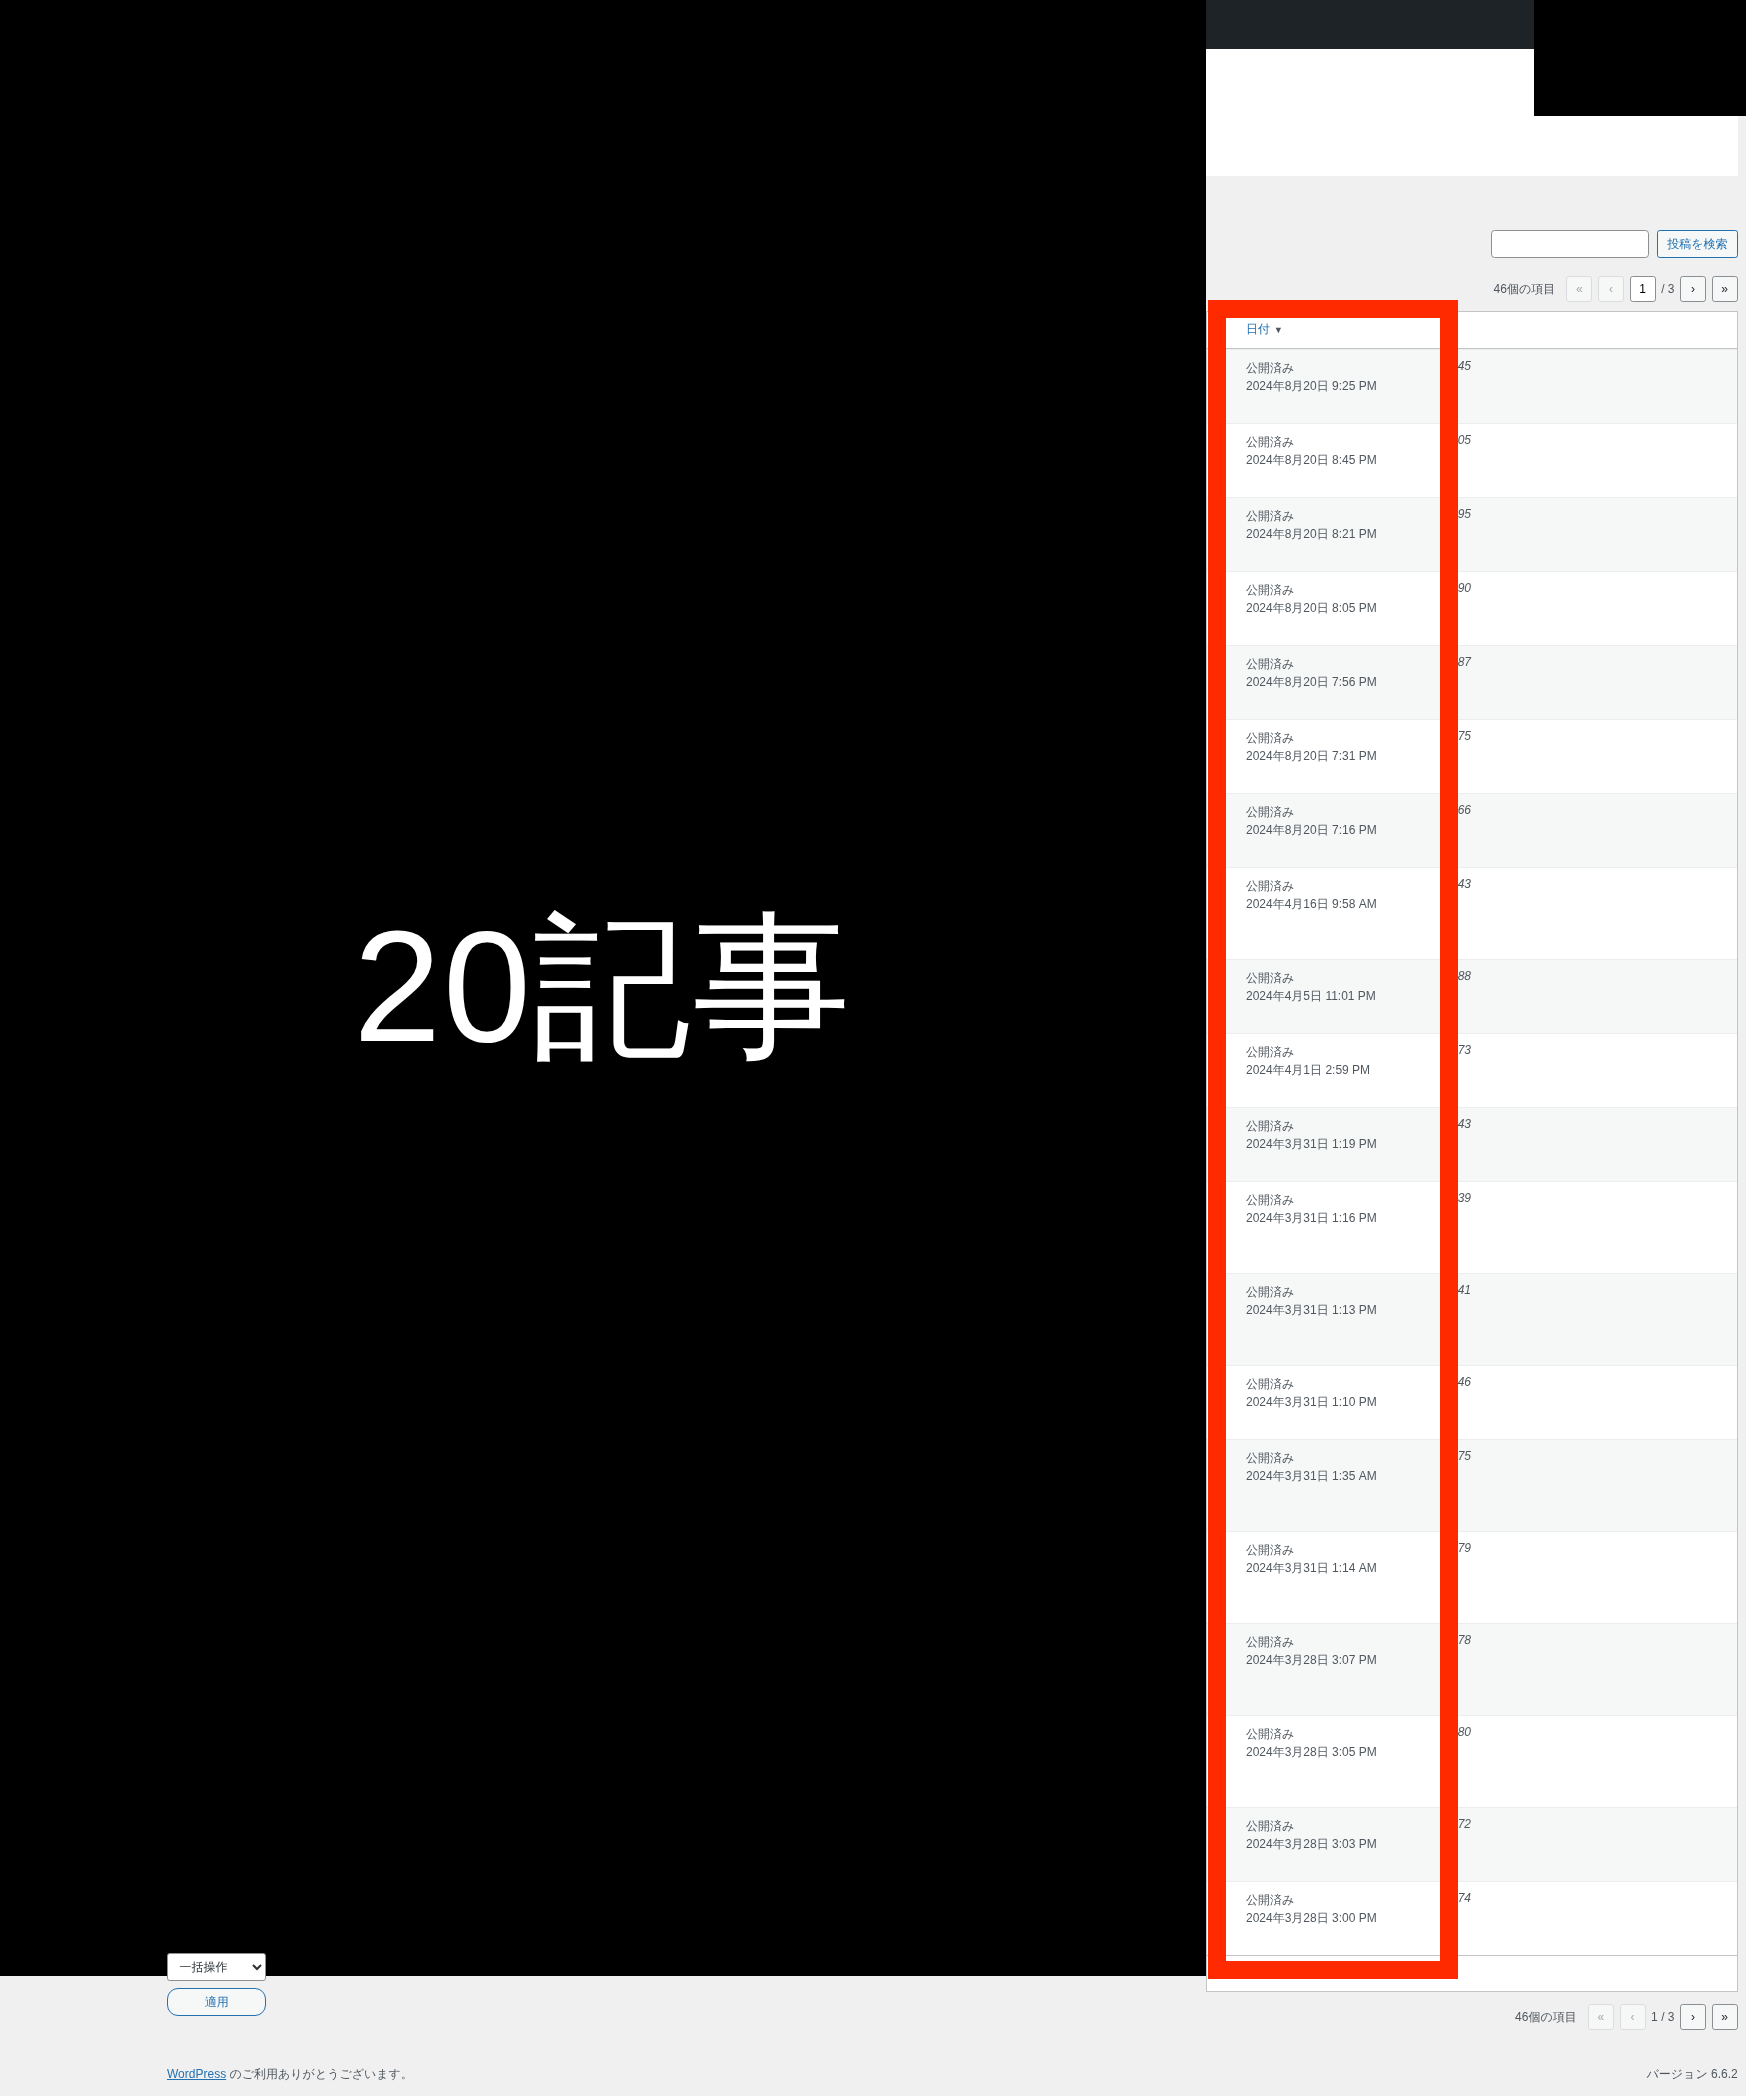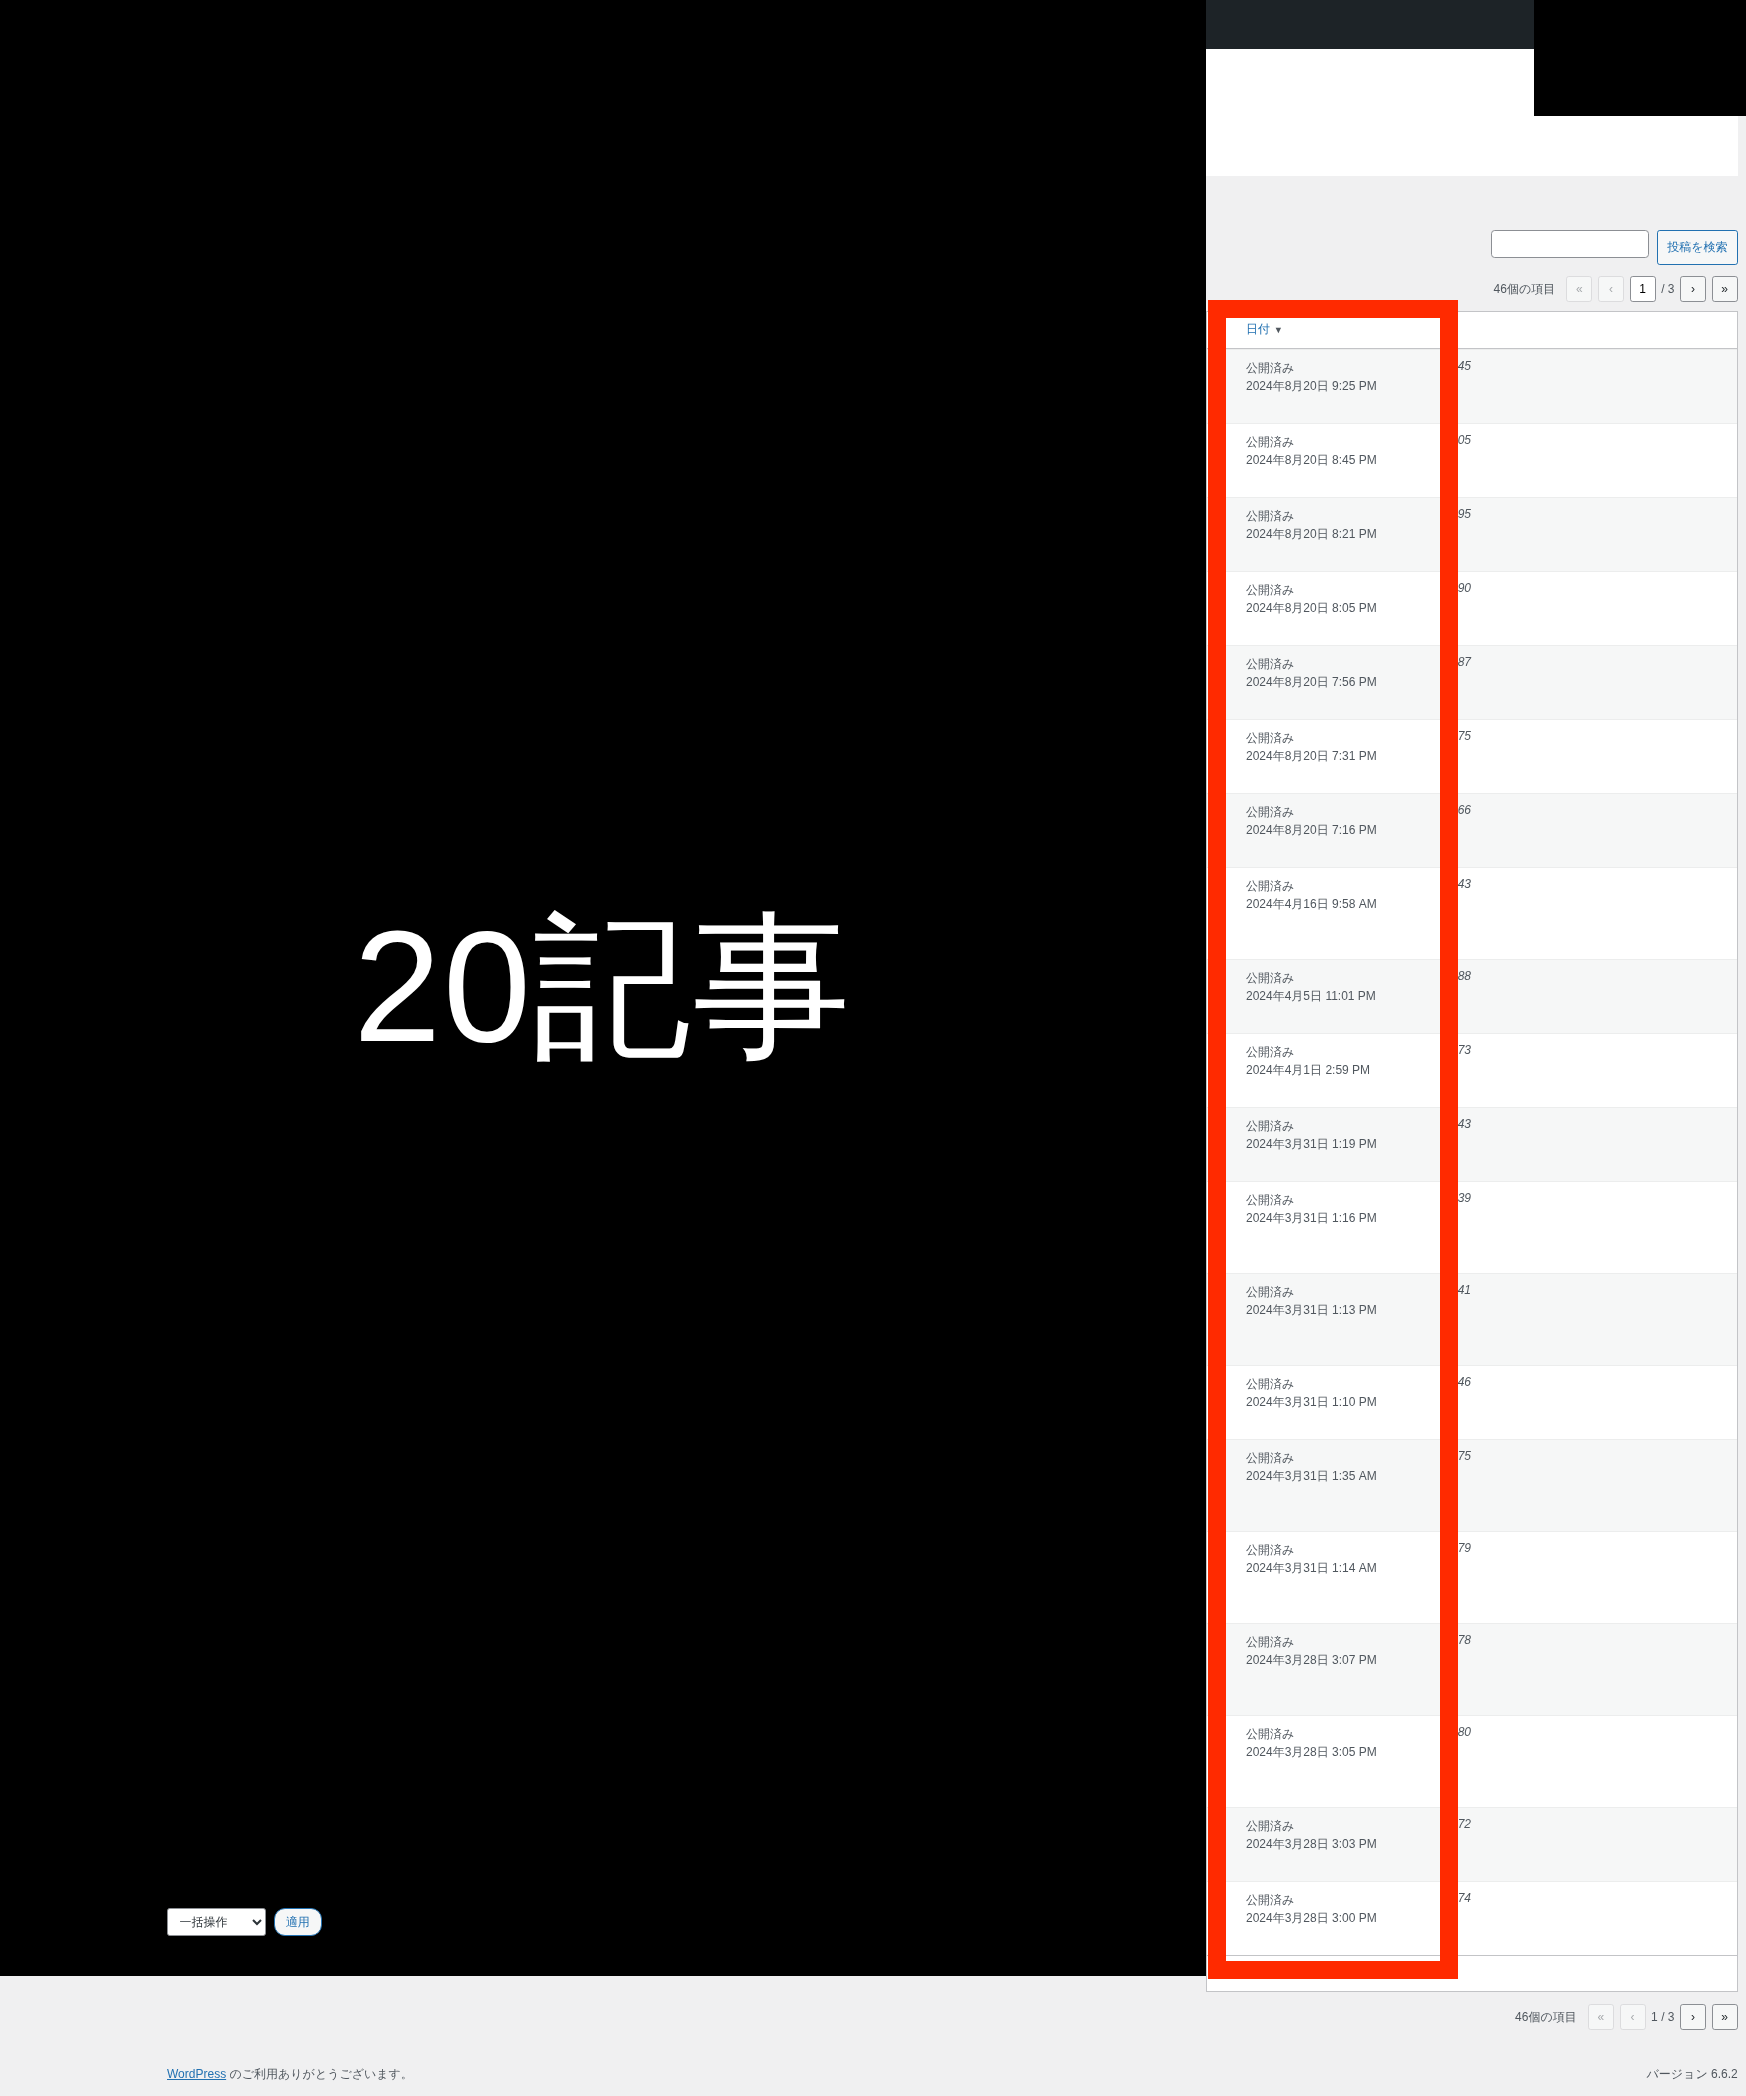--- a/index.html
+++ b/index.html
@@ -62,21 +62,21 @@
 }
 .search-input {
   width: 158px; height: 28px;
   border: 0.9px solid #8c8f94;
   border-radius: 3.7px;
   padding: 0 7.4px;
   background: #fff;
   font-size: 12px;
 }
 .search-btn {
-  height: 35px;
+  height: 28px;
   padding: 0 9.3px;
   background: #f6f7f7;
   border: 0.9px solid #2271b1;
   color: #2271b1;
   border-radius: 2.8px;
   font-size: 12px;
   cursor: pointer;
 }
 
 .pagination-top {
@@ -183,24 +183,25 @@
   left: 1208px; top: 300px;
   width: 250px;
   height: 1679px;
   border: 18.6px solid #ff2a00;
   z-index: 70;
   pointer-events: none;
 }
 
 .bulk-actions {
   position: absolute;
-  left: 167px; top: 1908px;
+  left: 167px; top: 1953px;
   display: flex;
   gap: 7.4px;
   z-index: 110;
+  flex-direction: column;
 }
 .bulk-select {
   height: 28px;
   border: 0.9px solid #8c8f94;
   border-radius: 2.8px;
   background: #fff;
   padding: 0 22px 0 7.4px;
   font-size: 12px;
   color: #2c3338;
 }

